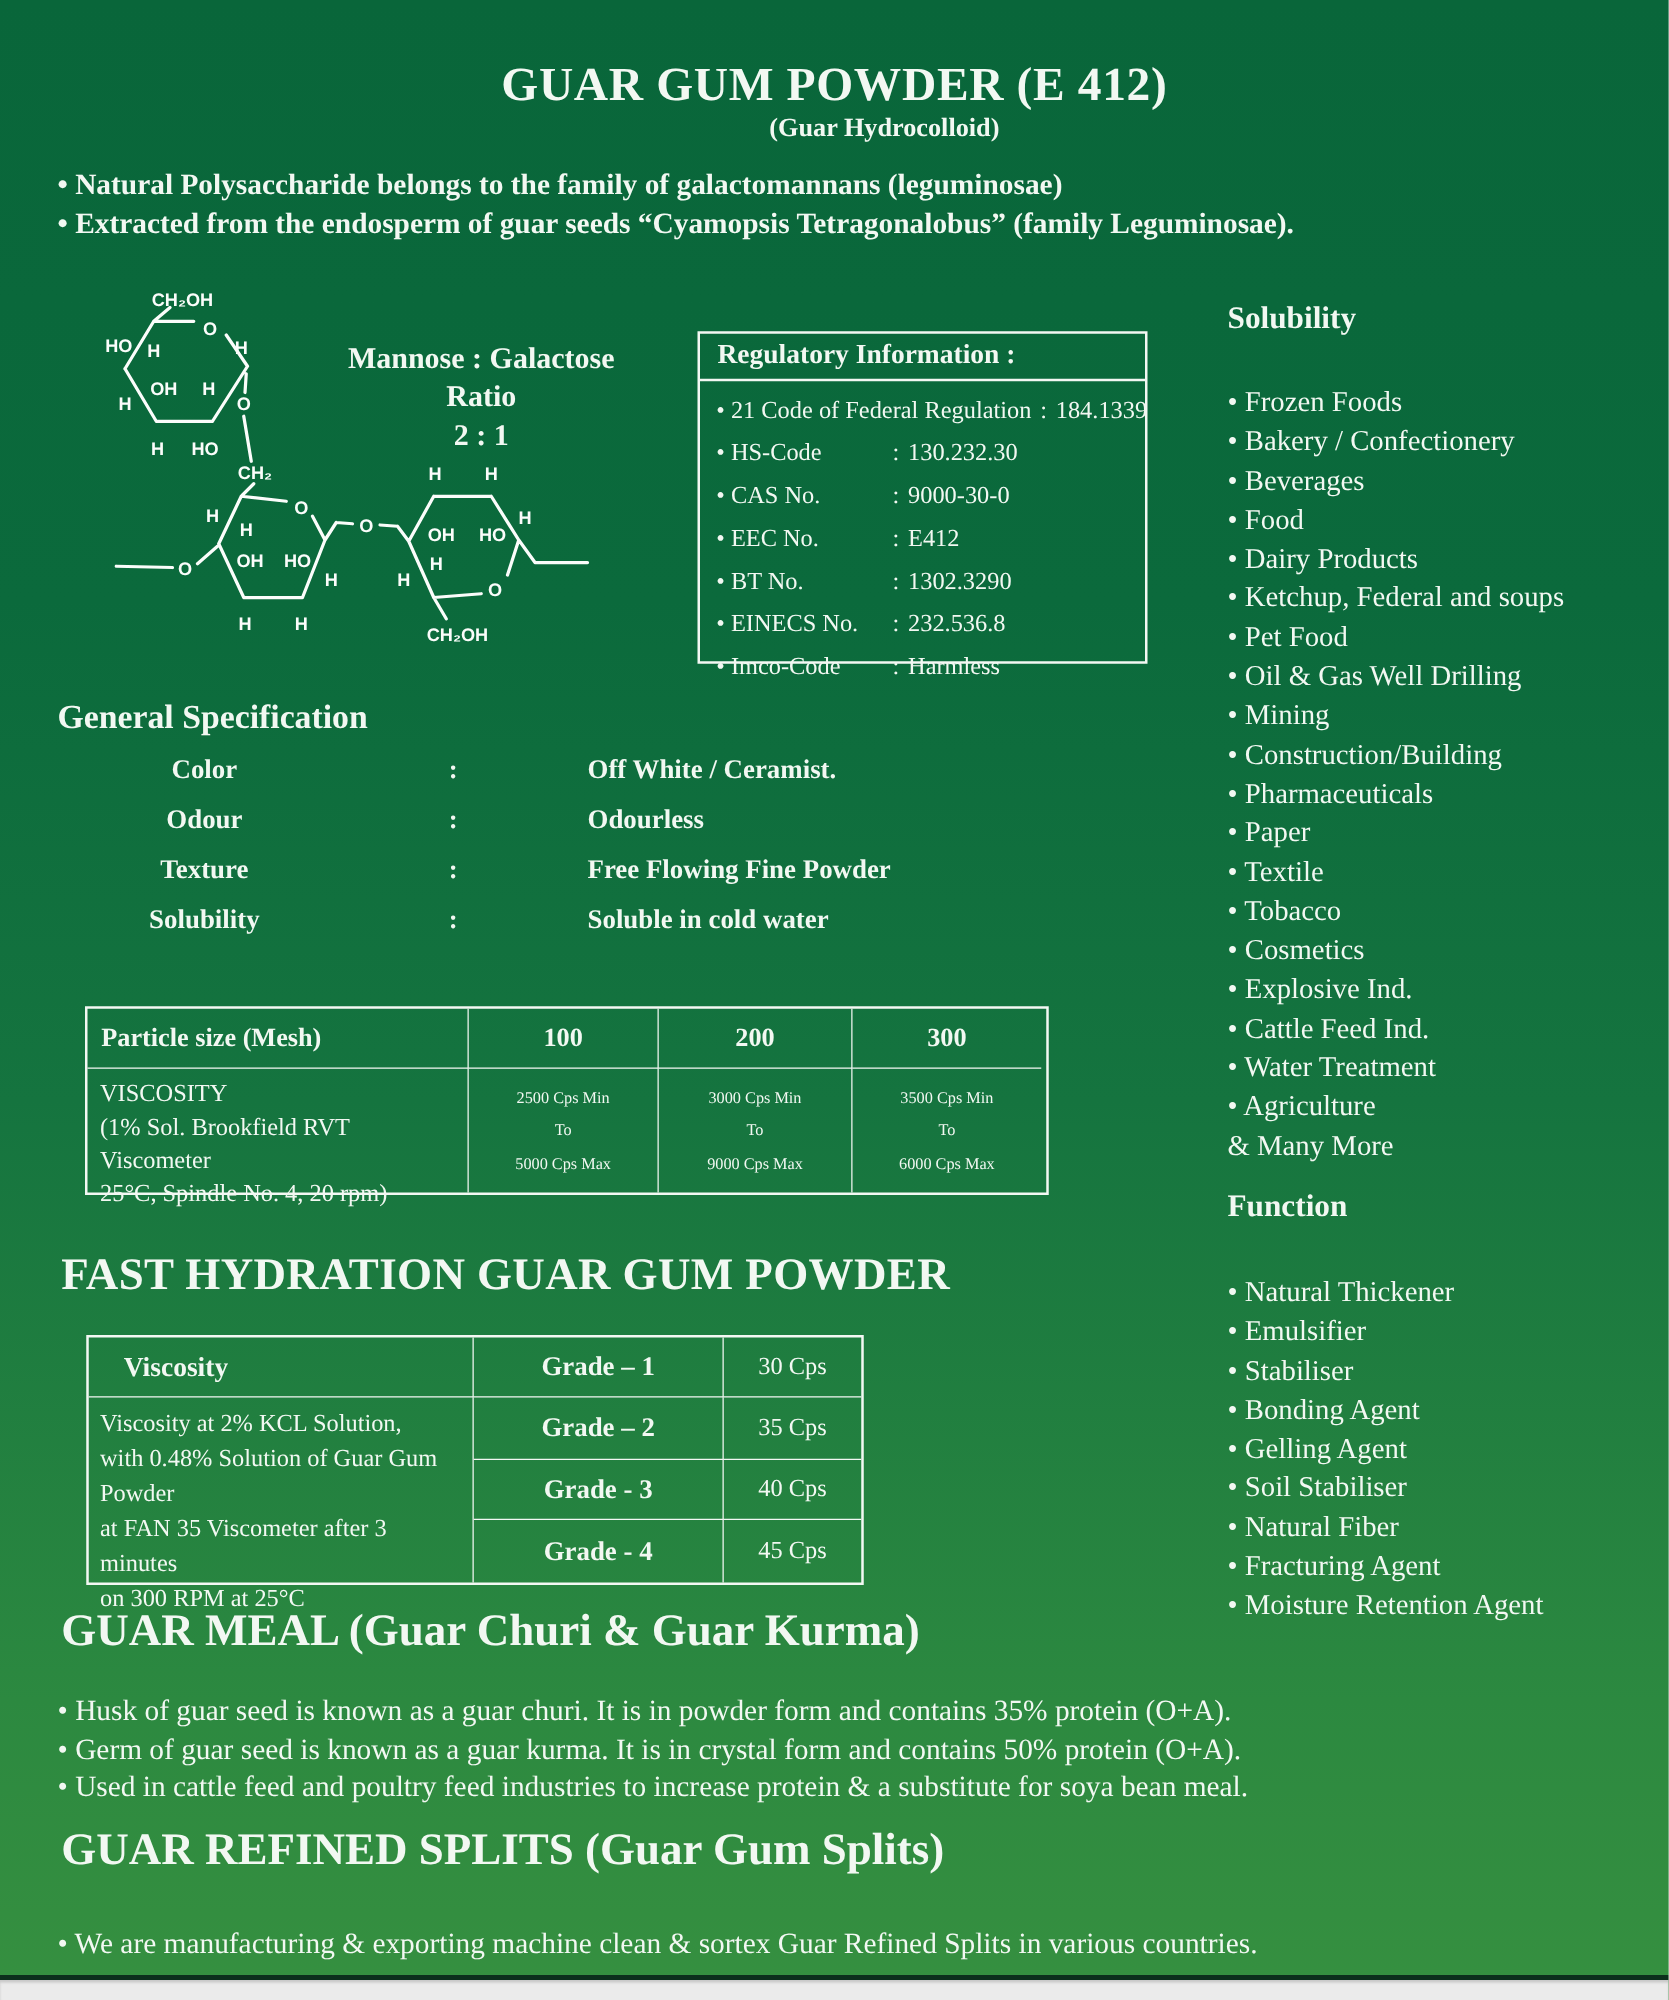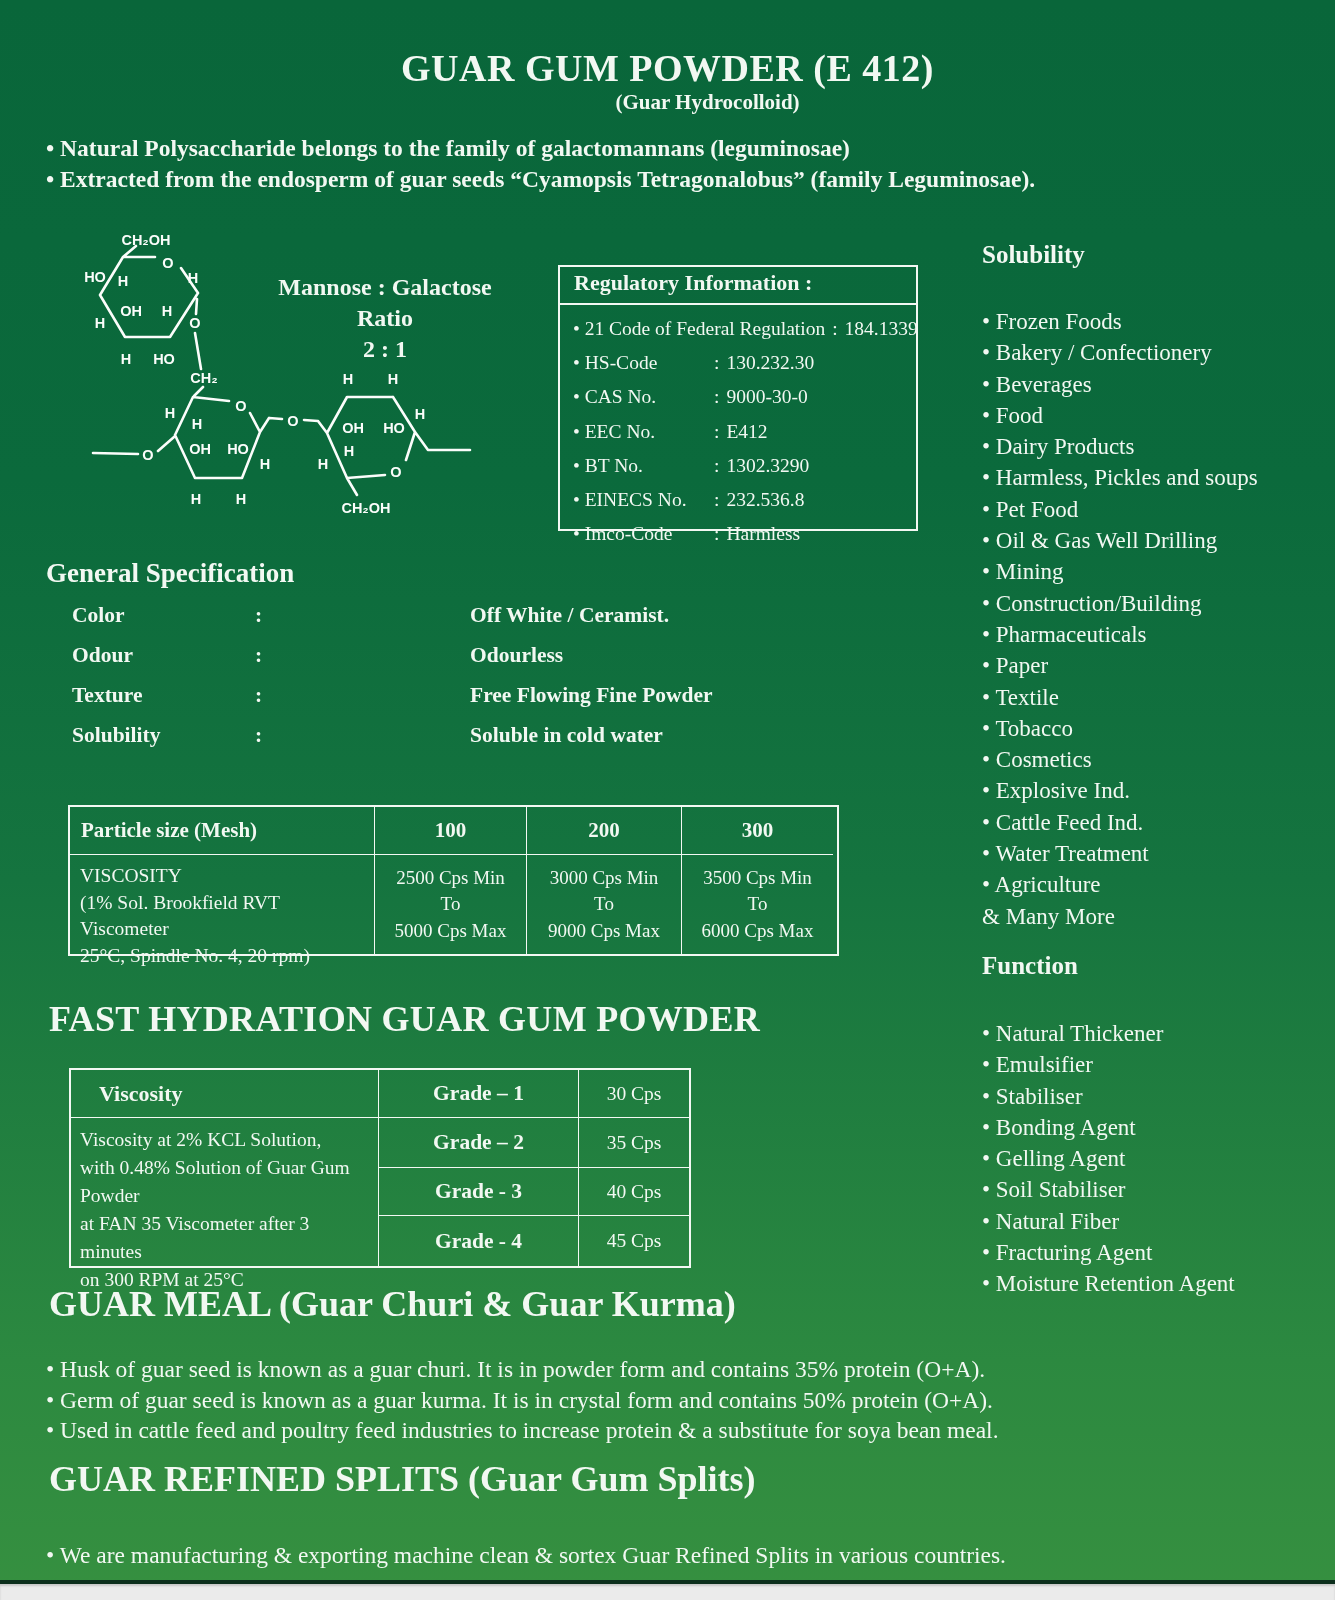--- a/index.html
+++ b/index.html
@@ -39,37 +39,37 @@
   .apps-title { left:982px; top:241px; }
   .apps-list  { left:982px; top:306px; width:352px; }
   .fn-title   { left:982px; top:952px; }
   .fn-list    { left:982px; top:1018px; width:352px; }
   .rlist .li { font-size:23px; line-height:31.3px; padding-left:19px; text-indent:-19px; }
   .rlist .li::before { content:"• "; }
   .rlist .footer-li { font-size:23px; line-height:31.3px; }
 
   
   .genspec-title { left:46px; top:558px; font-size:27px; font-weight:bold; }
-  .spec-rows { left:72px; top:603px; width:760px; font-size:21.5px; font-weight:bold; }
+  .spec-rows { left:72px; top:603px; width:760px; font-size:21.5px; font-weight:bold;text-align:center; }
   .spec-row { display:flex; height:40px; }
   .spec-row .sl { width:183px; flex:none; }
   .spec-row .sc { width:215px; flex:none; }
 
   
   .ptable { left:68px; top:805px; width:767px; display:grid;
             grid-template-columns:305px 152px 155px 151px; grid-template-rows:48px 99px;
             border:2px solid #f3f8f3; }
   .pc { border-color:#f3f8f3; }
   .pc.col { border-right:1.5px solid #f3f8f3; }
   .pc.hrow { border-bottom:1.5px solid #f3f8f3; }
   .pc.h0 { display:flex; align-items:center; padding-left:11px; font-size:21px; font-weight:bold; }
   .pc.h  { display:flex; align-items:center; justify-content:center; font-size:21px; font-weight:bold; }
   .pc.b0 { padding:8px 4px 0 10px; font-size:19.5px; line-height:26.5px; white-space:pre-line; }
   .pc.b  { display:flex; align-items:center; justify-content:center; text-align:center;
-           font-size:19px; line-height:26.5px; white-space:pre-line; }
+           font-size:13px; line-height:26.5px; white-space:pre-line; }
 
   
   .fast-heading { left:49px; top:998px; font-size:36px; font-weight:bold; letter-spacing:.3px; }
   .gtable { left:69px; top:1068px; width:618px; display:grid;
             grid-template-columns:308px 200px 110px; grid-template-rows:48px 50px 48px 50px;
             border:2px solid #f3f8f3; }
   .gc.col { border-right:1.5px solid #f3f8f3; }
   .gc.hb  { border-bottom:1.5px solid #f3f8f3; }
   .gc.vhead { display:flex; align-items:center; padding-left:28px; font-size:22px; font-weight:bold; grid-column:1; grid-row:1; }
   .gc.desc  { grid-column:1; grid-row:2 / 5; padding:8px 6px 0 9px; font-size:19.5px; line-height:28px; white-space:pre-line; }
@@ -205,21 +205,21 @@
   </div>
 
   <div class="abs panel-title apps-title">Solubility</div>
   <div class="abs rlist apps-list">
     <div>
         <div class="li">Frozen Foods</div>
         <div class="li">Bakery / Confectionery</div>
         <div class="li">Beverages</div>
         <div class="li">Food</div>
         <div class="li">Dairy Products</div>
-        <div class="li">Harmless, Pickles and soups</div>
+        <div class="li">Ketchup, Federal and soups</div>
         <div class="li">Pet Food</div>
         <div class="li">Oil &amp; Gas Well Drilling</div>
         <div class="li">Mining</div>
         <div class="li">Construction/Building</div>
         <div class="li">Pharmaceuticals</div>
         <div class="li">Paper</div>
         <div class="li">Textile</div>
         <div class="li">Tobacco</div>
         <div class="li">Cosmetics</div>
         <div class="li">Explosive Ind.</div>

